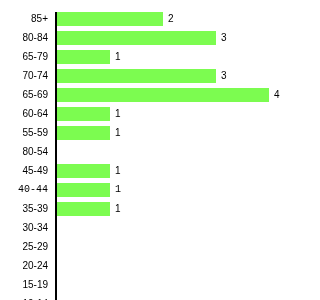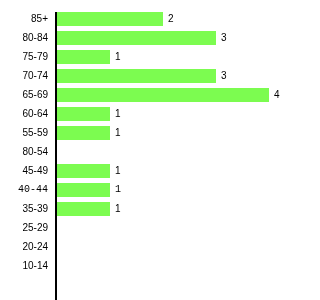--- a/index.html
+++ b/index.html
@@ -90,21 +90,21 @@
   <div id="plot-rows" style="top: 12px;">
       <div class="chart-row" style="height: 19px;">
         <div class="cat-label" style="height: 14px; line-height: 14px;">85+</div>
         <div class="bar-wrap" style="height: 14px;"><div class="bar" style="width: 106px; height: 14px; background: rgb(124, 252, 80);"></div><span class="bar-value" style="height: 14px; line-height: 14px; color: rgb(0, 0, 0);">2</span></div>
       </div>
       <div class="chart-row" style="height: 19px;">
         <div class="cat-label" style="height: 14px; line-height: 14px;">80-84</div>
         <div class="bar-wrap" style="height: 14px;"><div class="bar" style="width: 159px; height: 14px; background: rgb(124, 252, 80);"></div><span class="bar-value" style="height: 14px; line-height: 14px; color: rgb(0, 0, 0);">3</span></div>
       </div>
       <div class="chart-row" style="height: 19px;">
-        <div class="cat-label" style="height: 14px; line-height: 14px;">75-79</div>
+        <div class="cat-label" style="height: 14px; line-height: 14px;">65-79</div>
         <div class="bar-wrap" style="height: 14px;"><div class="bar" style="width: 53px; height: 14px; background: rgb(124, 252, 80);"></div><span class="bar-value" style="height: 14px; line-height: 14px; color: rgb(0, 0, 0);">1</span></div>
       </div>
       <div class="chart-row" style="height: 19px;">
         <div class="cat-label" style="height: 14px; line-height: 14px; margin-left: 16px;">70-74</div>
         <div class="bar-wrap" style="height: 14px;"><div class="bar" style="width: 159px; height: 14px; background: rgb(124, 252, 80);"></div><span class="bar-value" style="height: 14px; line-height: 14px; color: rgb(0, 0, 0);">3</span></div>
       </div>
       <div class="chart-row" style="height: 19px;">
         <div class="cat-label" style="height: 14px; line-height: 14px;">65-69</div>
         <div class="bar-wrap" style="height: 14px;"><div class="bar" style="width: 212px; height: 14px; background: rgb(124, 252, 80);"></div><span class="bar-value" style="height: 14px; line-height: 14px; color: rgb(0, 0, 0);">4</span></div>
       </div>
@@ -126,25 +126,33 @@
       </div>
       <div class="chart-row" style="height: 19px; font-family: Liberation Mono, monospace;">
         <div class="cat-label" style="height: 14px; line-height: 14px;">40-44</div>
         <div class="bar-wrap" style="height: 14px;"><div class="bar" style="width: 53px; height: 14px; background: rgb(124, 252, 80);"></div><span class="bar-value" style="height: 14px; line-height: 14px; color: rgb(0, 0, 0);">1</span></div>
       </div>
       <div class="chart-row" style="height: 19px;">
         <div class="cat-label" style="height: 14px; line-height: 14px;">35-39</div>
         <div class="bar-wrap" style="height: 14px;"><div class="bar" style="width: 53px; height: 14px; background: rgb(124, 252, 80);"></div><span class="bar-value" style="height: 14px; line-height: 14px; color: rgb(0, 0, 0);">1</span></div>
       </div>
       <div class="chart-row" style="height: 19px;">
+        <div class="cat-label" style="height: 14px; line-height: 14px;">30-34</div>
+        <div class="bar-wrap" style="height: 14px;"></div>
+      </div>
+      <div class="chart-row" style="height: 19px;">
         <div class="cat-label" style="height: 14px; line-height: 14px;">25-29</div>
         <div class="bar-wrap" style="height: 14px;"></div>
       </div>
       <div class="chart-row" style="height: 19px;">
         <div class="cat-label" style="height: 14px; line-height: 14px;">20-24</div>
+        <div class="bar-wrap" style="height: 14px;"></div>
+      </div>
+      <div class="chart-row" style="height: 19px;">
+        <div class="cat-label" style="height: 14px; line-height: 14px;">15-19</div>
         <div class="bar-wrap" style="height: 14px;"></div>
       </div>
       <div class="chart-row" style="height: 19px;">
         <div class="cat-label" style="height: 14px; line-height: 14px;">10-14</div>
         <div class="bar-wrap" style="height: 14px;"></div>
       </div>
     </div>
 </div>
 
 </body></html>

